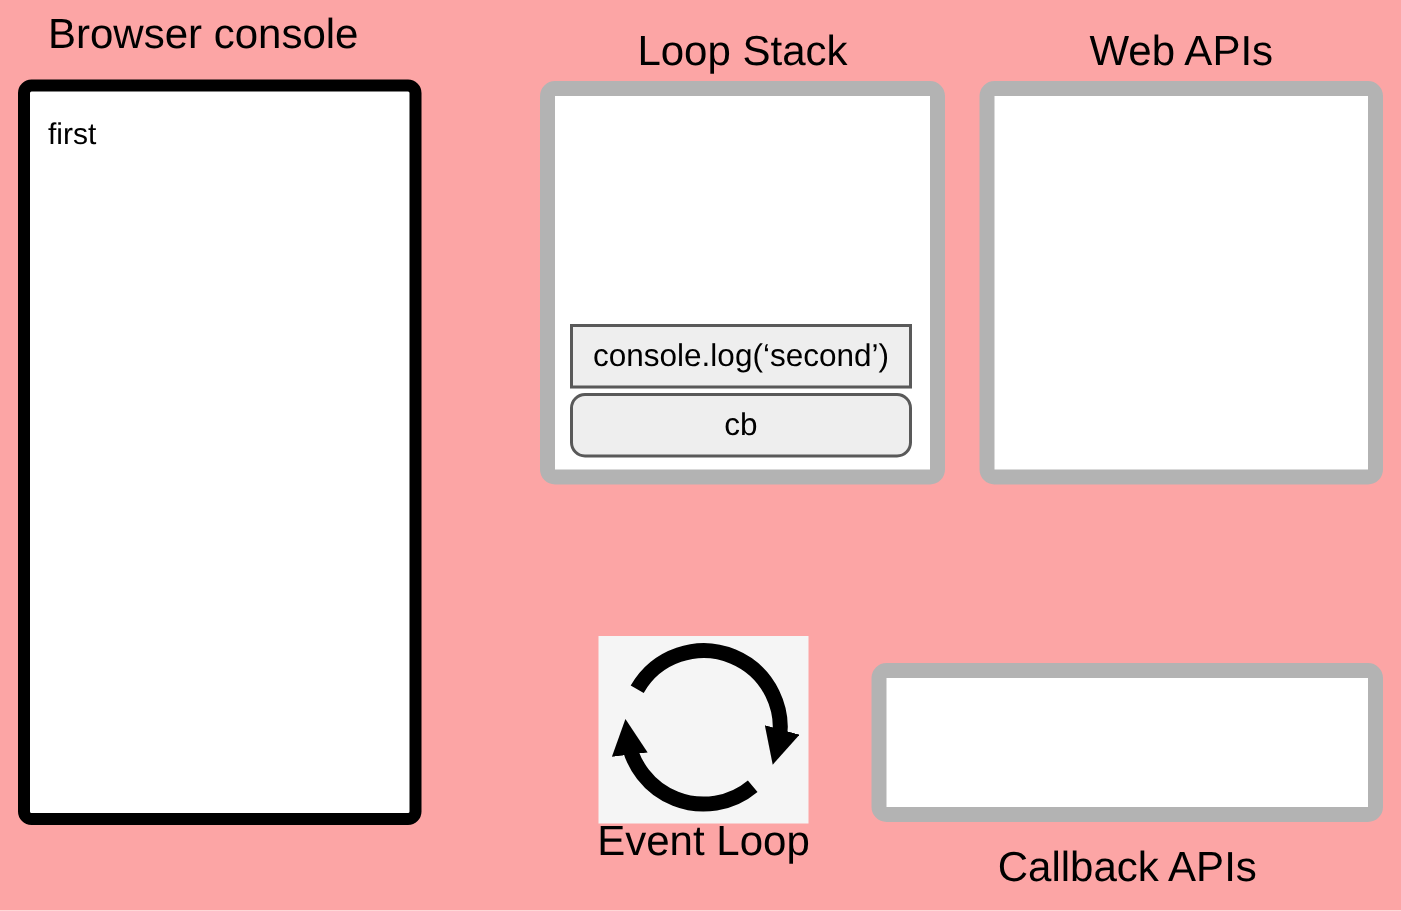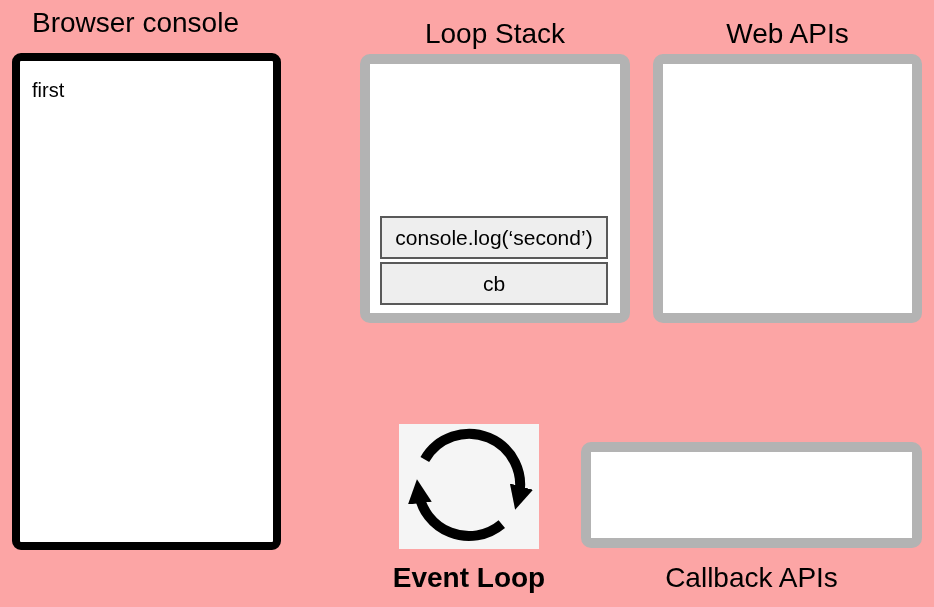--- a/index.html
+++ b/index.html
@@ -60,30 +60,30 @@
     box-sizing: border-box;
     background: #eeeeee;
     border: 2px solid #595959;
     display: flex;
     align-items: center;
     justify-content: center;
     font-size: 21px;
     color: #000000;
   }
   .stack-frame-1 { left: 380px; top: 205px; margin-top: 11px; }
-  .stack-frame-2 { left: 380px; top: 262px; }
+  .stack-frame-2 { left: 380px; top: 262px; border-radius: 10px; }
 
   
   .event-loop-bg {
     position: absolute;
     left: 399px; top: 424px;
     width: 140px; height: 125px;
     background: #f5f5f5;
   }
-  .event-loop-title { left: 391px; width: 156px; top: 561px; font-weight: bold; }
+  .event-loop-title { left: 391px; width: 156px; top: 544px; }
 </style>
 </head>
 <body>
 
 <div class="canvas">
 
   <div class="section-title console-title">Browser console</div>
   <div class="console-box">
     <div class="console-line">first</div>
   </div>

